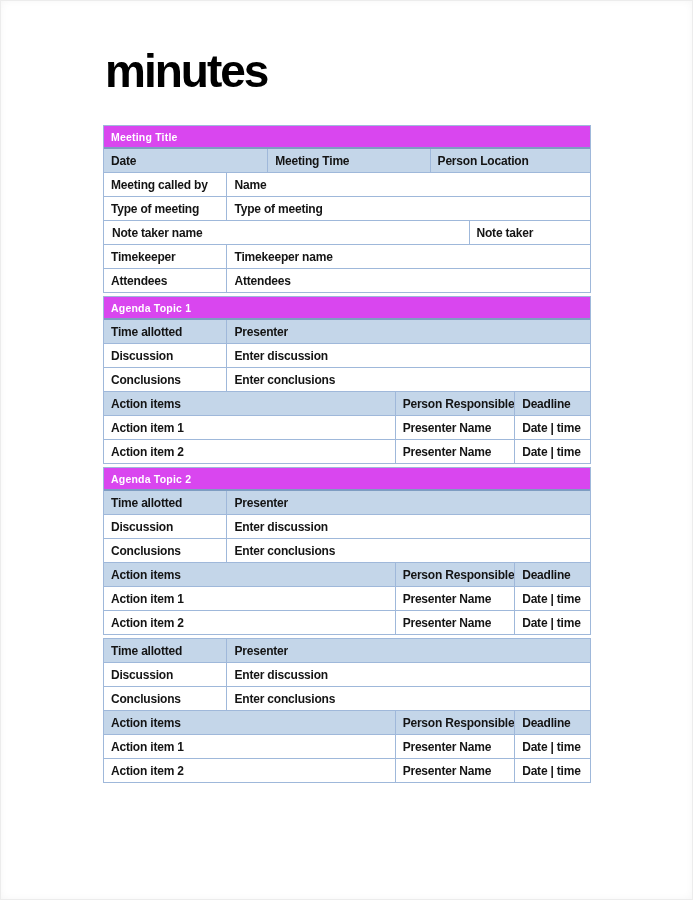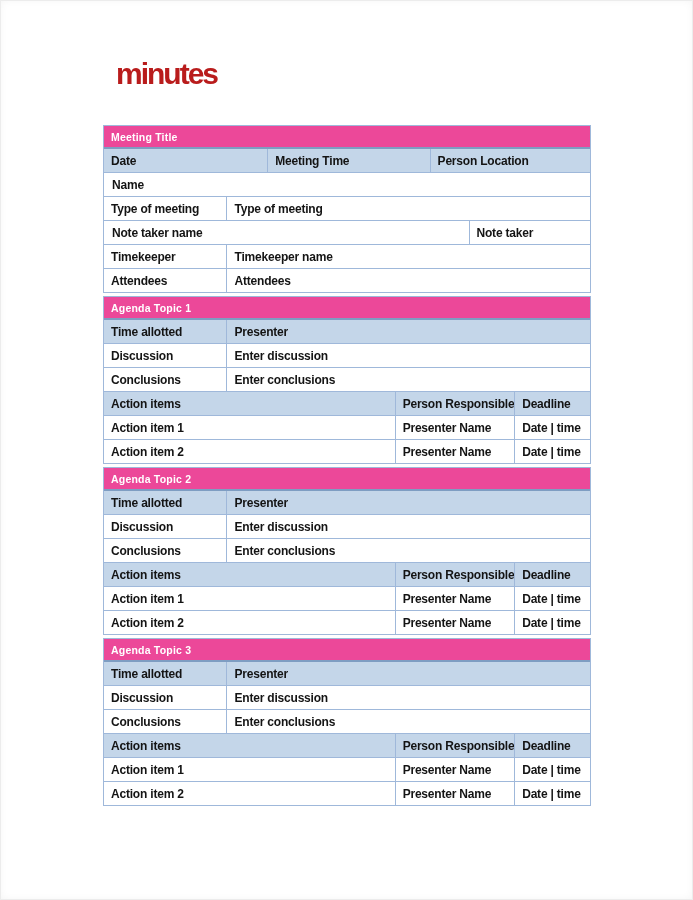--- a/index.html
+++ b/index.html
@@ -11,40 +11,40 @@
     overflow:hidden;
   }
   .page-frame {
     position:absolute; inset:0;
     box-shadow: inset 0 0 0 1px #ececec, inset 0 0 8px rgba(0,0,0,0.05);
     pointer-events:none;
   }
   .doc-title {
     position:absolute;
     left:105px; top:47px;
-    font-size:30px;
+    font-size:46px;
     line-height:1.05;
     font-weight:bold;
     letter-spacing:-2px;
-    color:#b91c1c;
-    margin:11px;
+    color:#000000;
+    margin:0;
   }
   .doc {
     position:absolute;
     left:103px; top:125px;
     width:488px;
   }
   .tbl {
     border:1px solid #9FB8DA;
     margin-bottom:3px;
     background:#ffffff;
   }
   .band {
     height:21px;
-    background:#ec4899;
+    background:#d946ef;
     border-bottom:2px solid #7E9DC2;
     color:#ffffff;
     font-size:10.5px;
     font-weight:bold;
     display:flex; align-items:center;
     padding-left:7px;
     letter-spacing:0.2px;
   }
   .row {
     display:flex;
@@ -84,20 +84,21 @@
 <div class="doc">
 
   <div class="tbl">
     <div class="band">Meeting Title</div>
     <div class="row light">
       <div class="cell c-third1">Date</div>
       <div class="cell c-third2">Meeting Time</div>
       <div class="cell c-third3">Person Location</div>
     </div>
     <div class="row">
+      <div class="cell c-label">Meeting called by</div>
       <div class="cell c-value">Name</div>
     </div>
     <div class="row">
       <div class="cell c-label">Type of meeting</div>
       <div class="cell c-value">Type of meeting</div>
     </div>
     <div class="row">
       <div class="cell c-value">Note taker name</div>
       <div class="cell c-label">Note taker</div>
     </div>
@@ -167,21 +168,20 @@
       <div class="cell c-dead">Date | time</div>
     </div>
     <div class="row">
       <div class="cell c-item">Action item 2</div>
       <div class="cell c-person">Presenter Name</div>
       <div class="cell c-dead">Date | time</div>
     </div>
   </div>
 
   <div class="tbl">
-    <div class="band">Agenda Topic 3</div>
     <div class="row light">
       <div class="cell c-label">Time allotted</div>
       <div class="cell c-value">Presenter</div>
     </div>
     <div class="row">
       <div class="cell c-label">Discussion</div>
       <div class="cell c-value">Enter discussion</div>
     </div>
     <div class="row">
       <div class="cell c-label">Conclusions</div>

